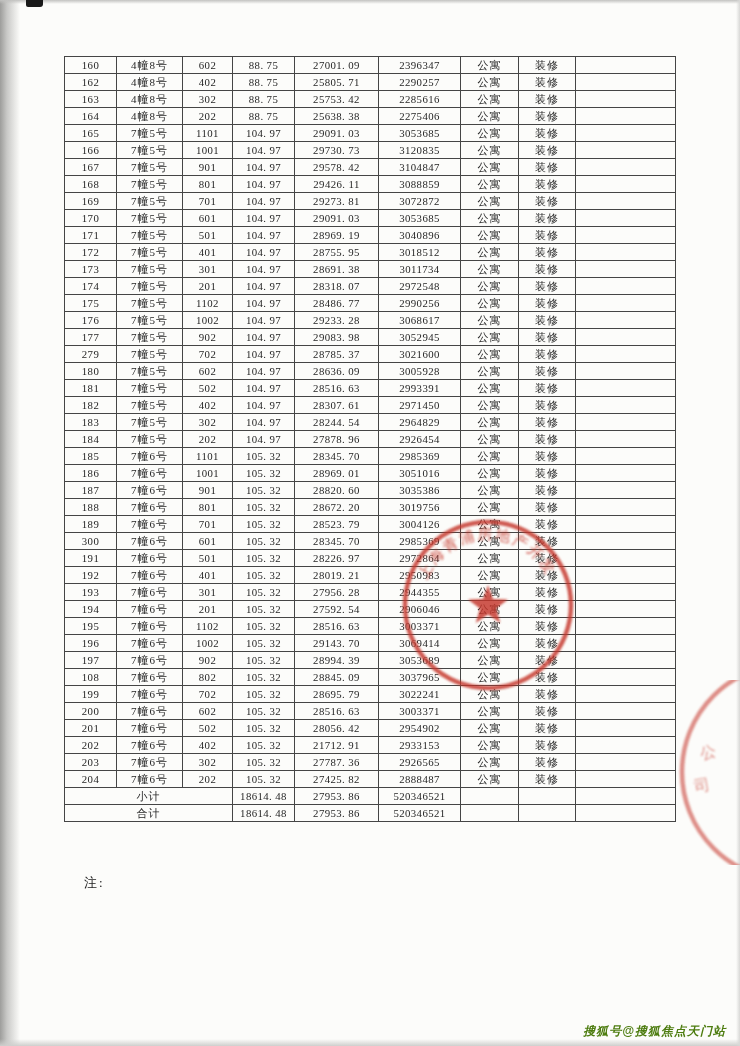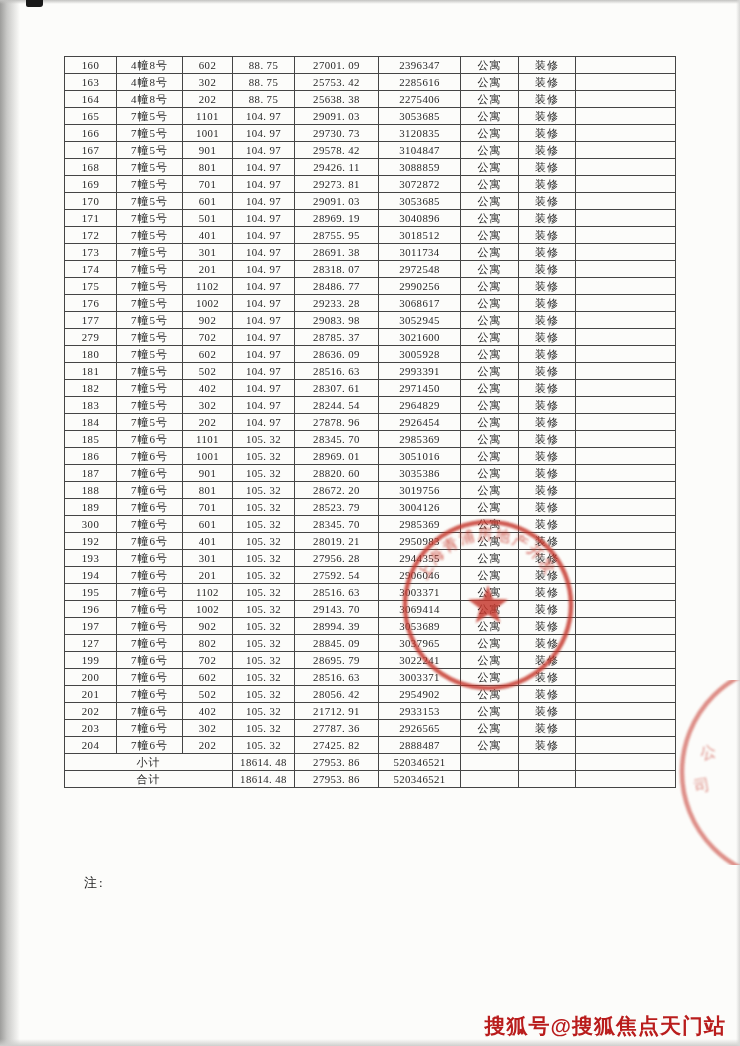--- a/index.html
+++ b/index.html
@@ -41,21 +41,21 @@
   .c-type{width:58px;} .c-deco{width:57px;} .c-extra{width:100px;}
 
   
   .seal-main{position:absolute;left:398px;top:515px;width:180px;height:180px;pointer-events:none;}
   .seal-edge{position:absolute;left:640px;top:680px;width:100px;height:185px;pointer-events:none;}
 
   .note{position:absolute;left:84px;top:874px;font-size:13px;color:#222;letter-spacing:2px;}
   .watermark{
     position:absolute;right:14px;bottom:6px;
     font-family:"Liberation Sans","DejaVu Sans",sans-serif;
-    font-size:21px;font-weight:600;color:#b91c1c;letter-spacing:1px;
+    font-size:12px;font-weight:600;color:#4d7c0f;letter-spacing:1px;font-style:italic;
   }
 </style>
 </head>
 <body>
 
 <div class="page">
   <div class="edge-left"></div>
   <div class="edge-top"></div>
   <div class="edge-bottom"></div>
   <div class="edge-right"></div>
@@ -79,20 +79,31 @@
           <td class="cjk">4幢8号</td>
           <td>602</td>
           <td>88. 75</td>
           <td>27001. 09</td>
           <td>2396347</td>
           <td class="cjk">公寓</td>
           <td class="cjk">装修</td>
           <td></td>
         </tr>
         <tr>
+          <td>162</td>
+          <td class="cjk">4幢8号</td>
+          <td>402</td>
+          <td>88. 75</td>
+          <td>25805. 71</td>
+          <td>2290257</td>
+          <td class="cjk">公寓</td>
+          <td class="cjk">装修</td>
+          <td></td>
+        </tr>
+        <tr>
           <td>163</td>
           <td class="cjk">4幢8号</td>
           <td>302</td>
           <td>88. 75</td>
           <td>25753. 42</td>
           <td>2285616</td>
           <td class="cjk">公寓</td>
           <td class="cjk">装修</td>
           <td></td>
         </tr>
@@ -376,20 +387,31 @@
           <td class="cjk">7幢6号</td>
           <td>601</td>
           <td>105. 32</td>
           <td>28345. 70</td>
           <td>2985369</td>
           <td class="cjk">公寓</td>
           <td class="cjk">装修</td>
           <td></td>
         </tr>
         <tr>
+          <td>191</td>
+          <td class="cjk">7幢6号</td>
+          <td>501</td>
+          <td>105. 32</td>
+          <td>28226. 97</td>
+          <td>2972864</td>
+          <td class="cjk">公寓</td>
+          <td class="cjk">装修</td>
+          <td></td>
+        </tr>
+        <tr>
           <td>192</td>
           <td class="cjk">7幢6号</td>
           <td>401</td>
           <td>105. 32</td>
           <td>28019. 21</td>
           <td>2950983</td>
           <td class="cjk">公寓</td>
           <td class="cjk">装修</td>
           <td></td>
         </tr>
@@ -442,21 +464,21 @@
           <td class="cjk">7幢6号</td>
           <td>902</td>
           <td>105. 32</td>
           <td>28994. 39</td>
           <td>3053689</td>
           <td class="cjk">公寓</td>
           <td class="cjk">装修</td>
           <td></td>
         </tr>
         <tr>
-          <td>127</td>
+          <td>108</td>
           <td class="cjk">7幢6号</td>
           <td>802</td>
           <td>105. 32</td>
           <td>28845. 09</td>
           <td>3037965</td>
           <td class="cjk">公寓</td>
           <td class="cjk">装修</td>
           <td></td>
         </tr>
         <tr>

